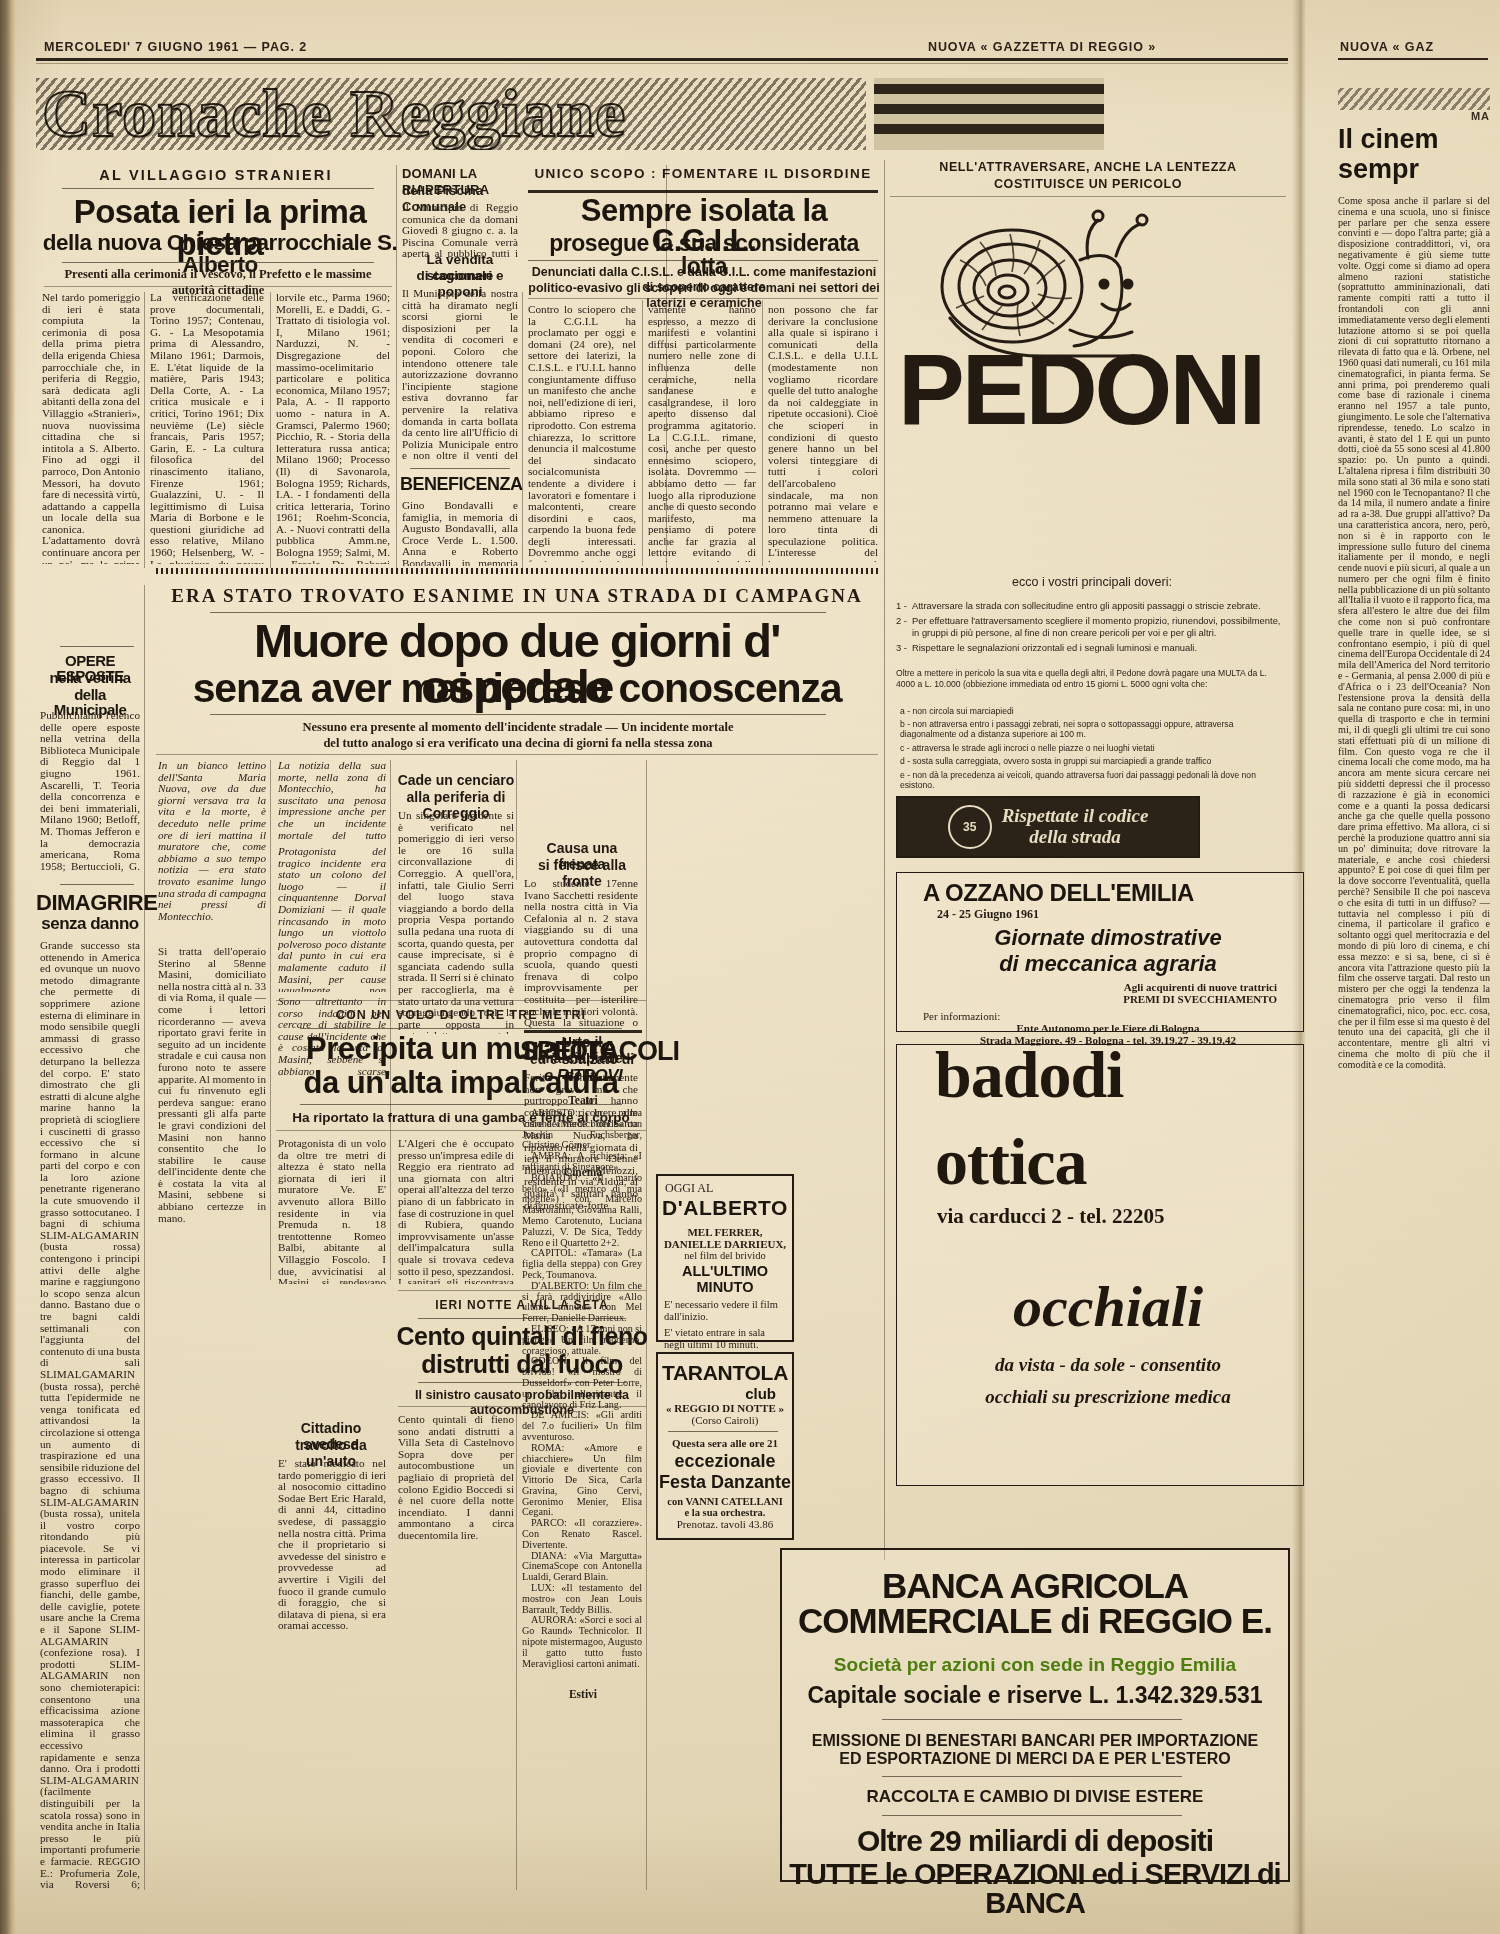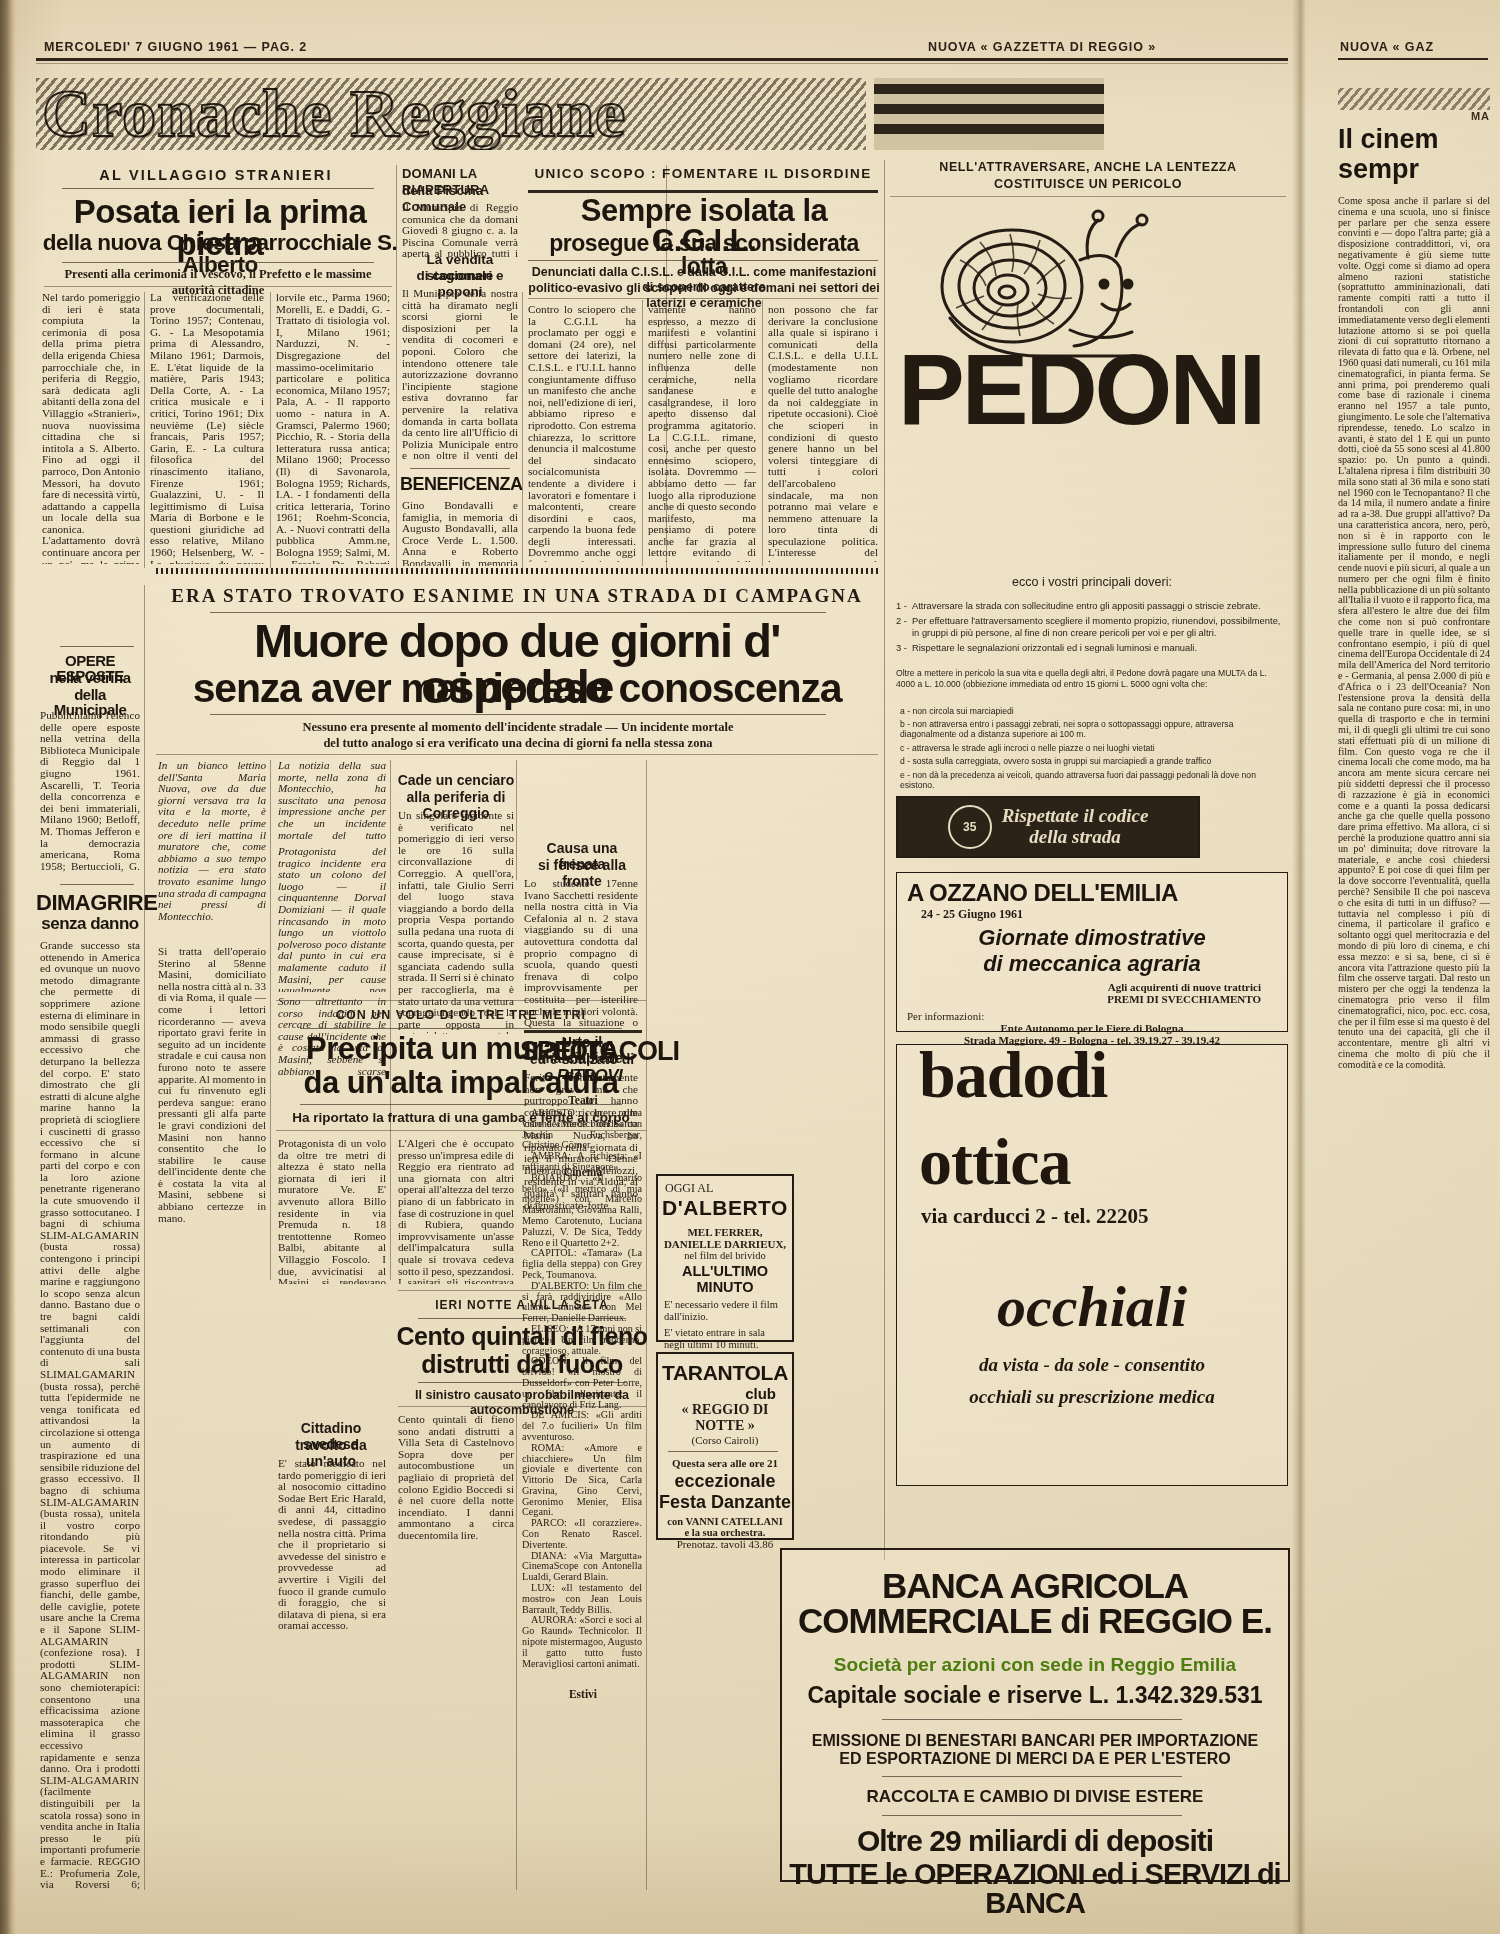--- a/index.html
+++ b/index.html
@@ -119,21 +119,21 @@
   .body.it{font-style:italic;}
   .body p{margin:0 0 0 0;text-indent:9px;}
   .tiny{font-size:10.2px;line-height:10.8px;}
   .sectionhead{
     font-family:"Liberation Sans",sans-serif;font-weight:bold;
     font-size:17px;text-align:center;color:#201811;line-height:1.15;
   }
 
   
   .adbox{position:absolute;border:2.5px solid #241c12;background:rgba(245,236,214,.35);}
-  .adbox.thin{border-width:1.5px;}
+  .adbox.thin{border-width:1.5px;padding-left:16px;}
   .ad-t{font-family:"Liberation Sans",sans-serif;font-weight:bold;text-align:center;color:#1d160e;}
   .ad-s{font-family:"Liberation Serif",serif;text-align:center;color:#241c12;}
 
   
   .pedoni{
     position:absolute;font-family:"Liberation Sans",sans-serif;font-weight:bold;
     color:#231b12;line-height:.78;letter-spacing:-3px;
   }
   .snail{position:absolute;}
   .numlist{
@@ -348,21 +348,21 @@
     <div class="ad-s" style="font-size:11px;font-weight:bold;">DANIELLE DARRIEUX,</div>
     <div class="ad-s" style="font-size:10.5px;">nel film del brivido</div>
     <div class="ad-t" style="font-size:14.5px;margin-top:2px;">ALL'ULTIMO MINUTO</div>
     <div class="ad-s" style="font-size:10.5px;text-align:left;padding:4px 6px 0 6px;line-height:1.15;">E' necessario vedere il film dall'inizio.</div>
     <div class="ad-s" style="font-size:10.5px;text-align:left;padding:4px 6px 0 6px;line-height:1.15;">E' vietato entrare in sala negli ultimi 10 minuti.</div>
   </div>
 
   <div class="adbox" style="left:656px;top:1352px;width:134px;height:184px;">
     <div class="ad-t" style="font-size:21px;margin-top:7px;letter-spacing:-.3px;">TARANTOLA</div>
     <div class="ad-t" style="font-size:15px;text-align:right;padding-right:16px;">club</div>
-    <div class="ad-s" style="font-size:14px;font-weight:bold;">« REGGIO DI NOTTE »</div>
+    <div class="ad-s" style="font-size:11px;font-weight:bold;">« REGGIO DI NOTTE »</div>
     <div class="ad-s" style="font-size:11px;">(Corso Cairoli)</div>
     <div class="hline" style="position:relative;left:10px;top:5px;width:110px;"></div>
     <div class="ad-s" style="font-size:11px;font-weight:bold;margin-top:10px;">Questa sera alle ore 21</div>
     <div class="ad-t" style="font-size:18px;margin-top:2px;">eccezionale</div>
     <div class="ad-t" style="font-size:18px;">Festa Danzante</div>
     <div class="ad-s" style="font-size:10.5px;font-weight:bold;margin-top:3px;">con  VANNI  CATELLANI</div>
     <div class="ad-s" style="font-size:10.5px;font-weight:bold;">e la sua orchestra.</div>
     <div class="ad-s" style="font-size:11px;">Prenotaz. tavoli 43.86</div>
   </div>
 

